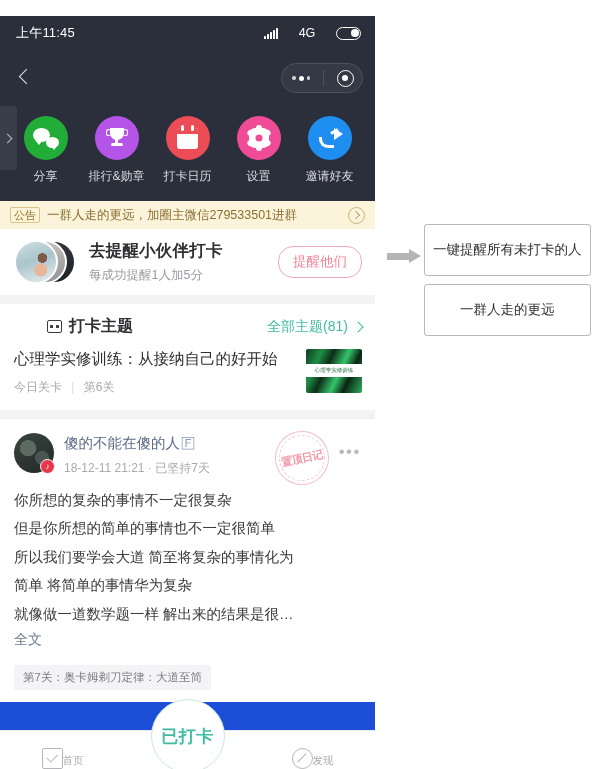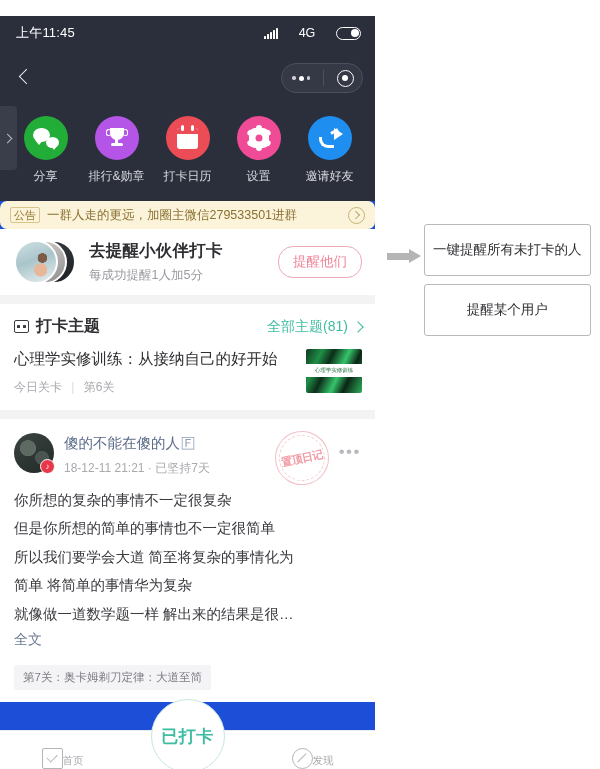--- a/index.html
+++ b/index.html
@@ -207,21 +207,20 @@
     border-left:9px solid #fff;
   }
 
   
   .announce {
     background: #fbf4db;
     height: 28px;
     display: flex; align-items: center;
     padding: 0 10px 0 10px;
     box-sizing: border-box;
-    border-radius: 7px;
   }
   .ann-tag {
     font-size: 11px; color: #9a7b33;
     border: .8px solid #d9c48a; border-radius: 2px;
     padding: 1px 3px; margin-right: 7px; white-space: nowrap;
     line-height: 1.1;
   }
   .ann-text {
     flex: 1; font-size: 12.5px; color: #8b7032;
     overflow: hidden; white-space: nowrap; text-overflow: ellipsis;
@@ -267,20 +266,21 @@
     flex: none;
     border: 1px solid #f0a9b6; color: #ef8296;
     border-radius: 15px; font-size: 13.5px;
     padding: 6px 14px; background: #fff; white-space: nowrap;
   }
 
   
   .sec-head {
     display: flex; align-items: center; justify-content: space-between;
     padding: 12px 13px 10px 14px;
+    margin-left: 33px;
   }
   .sec-left { display: flex; align-items: center; }
   .sec-ico {
     width: 15px; height: 13px; border: 1.4px solid #3b3b40; border-radius: 2px;
     position: relative; margin-right: 7px; box-sizing: border-box;
   }
   .sec-ico::before, .sec-ico::after {
     content:""; position:absolute; top:3.5px; width:3px; height:3px;
     background:#3b3b40; border-radius:.5px;
   }
@@ -643,17 +643,17 @@
 
   </div>
 
   <div class="annot">
     <div class="arrow">
       <span class="shaft"></span>
         <span class="head"></span>
     </div>
     <div class="callouts">
       <div class="callout">一键提醒所有未打卡的人</div>
-      <div class="callout">提醒某个用户</div>
+      <div class="callout">一群人走的更远</div>
     </div>
   </div>
 
 </div>
 
 </body></html>

